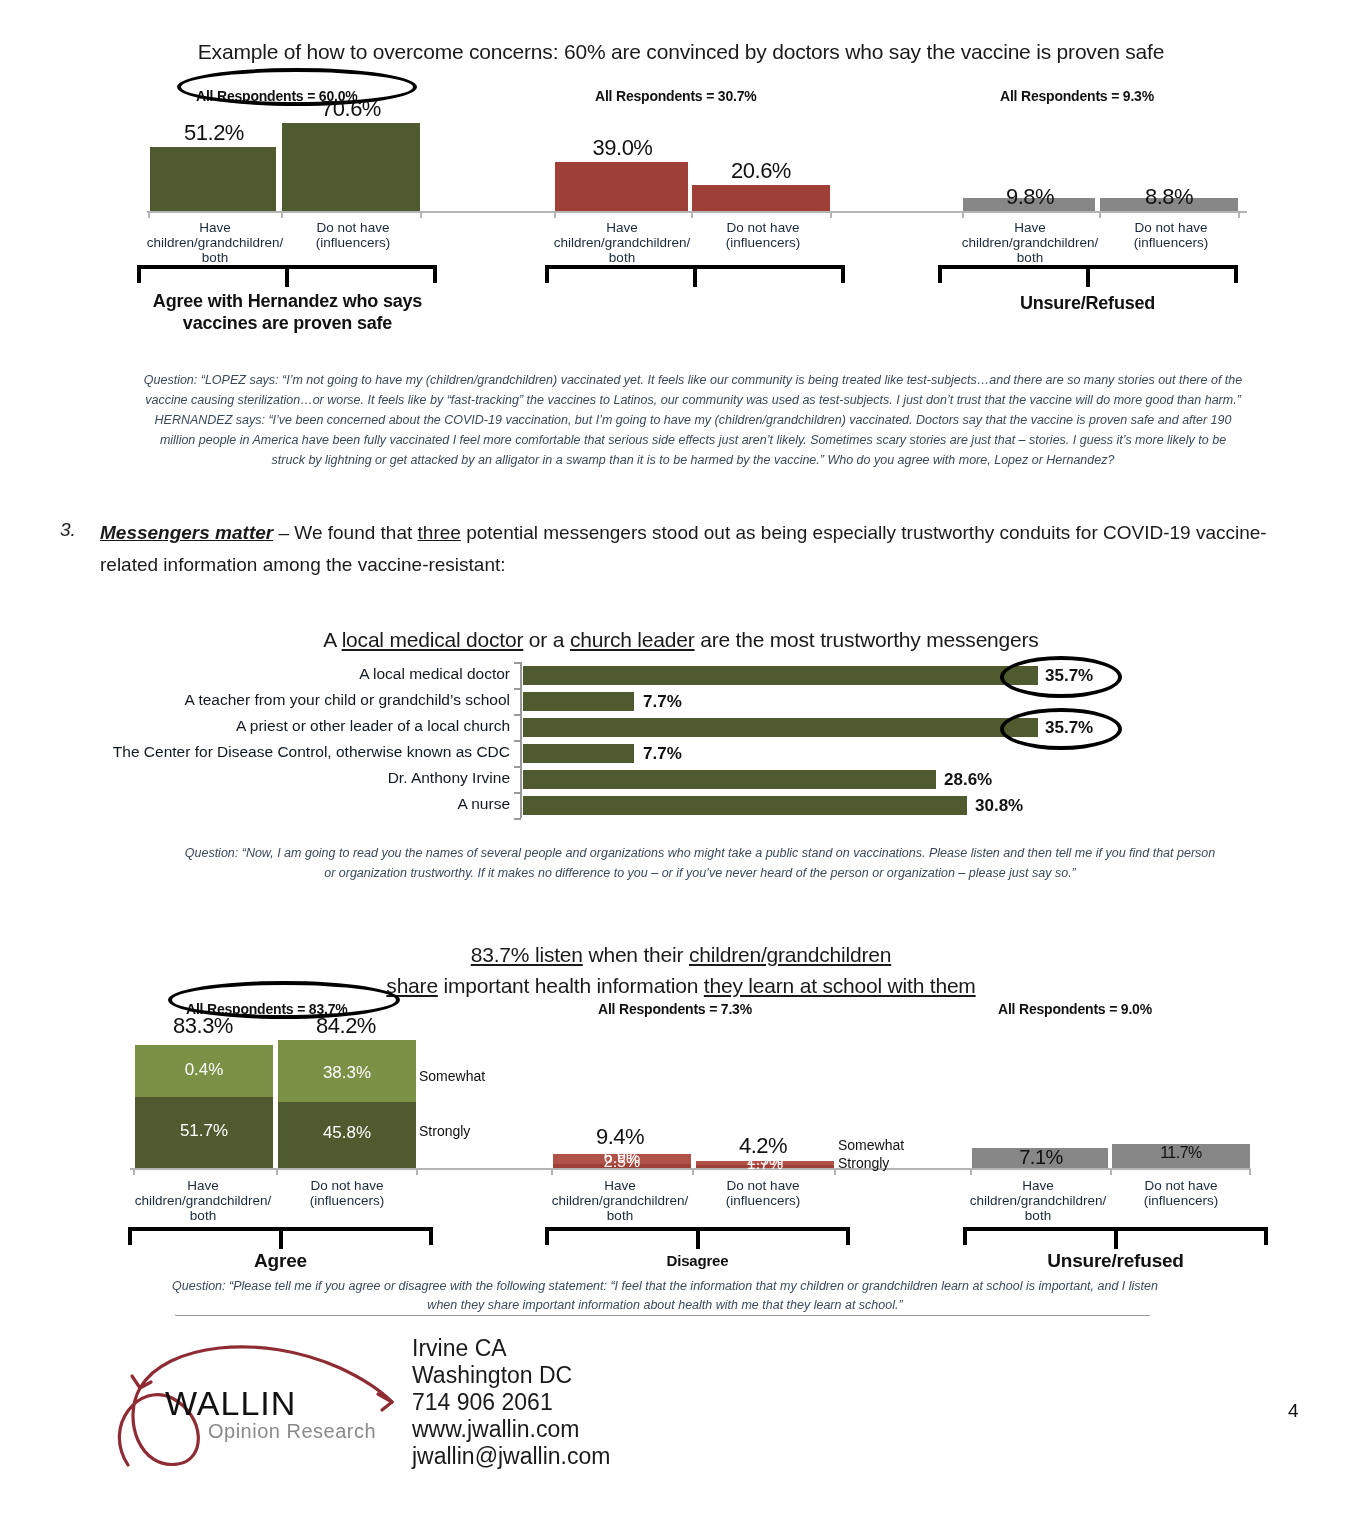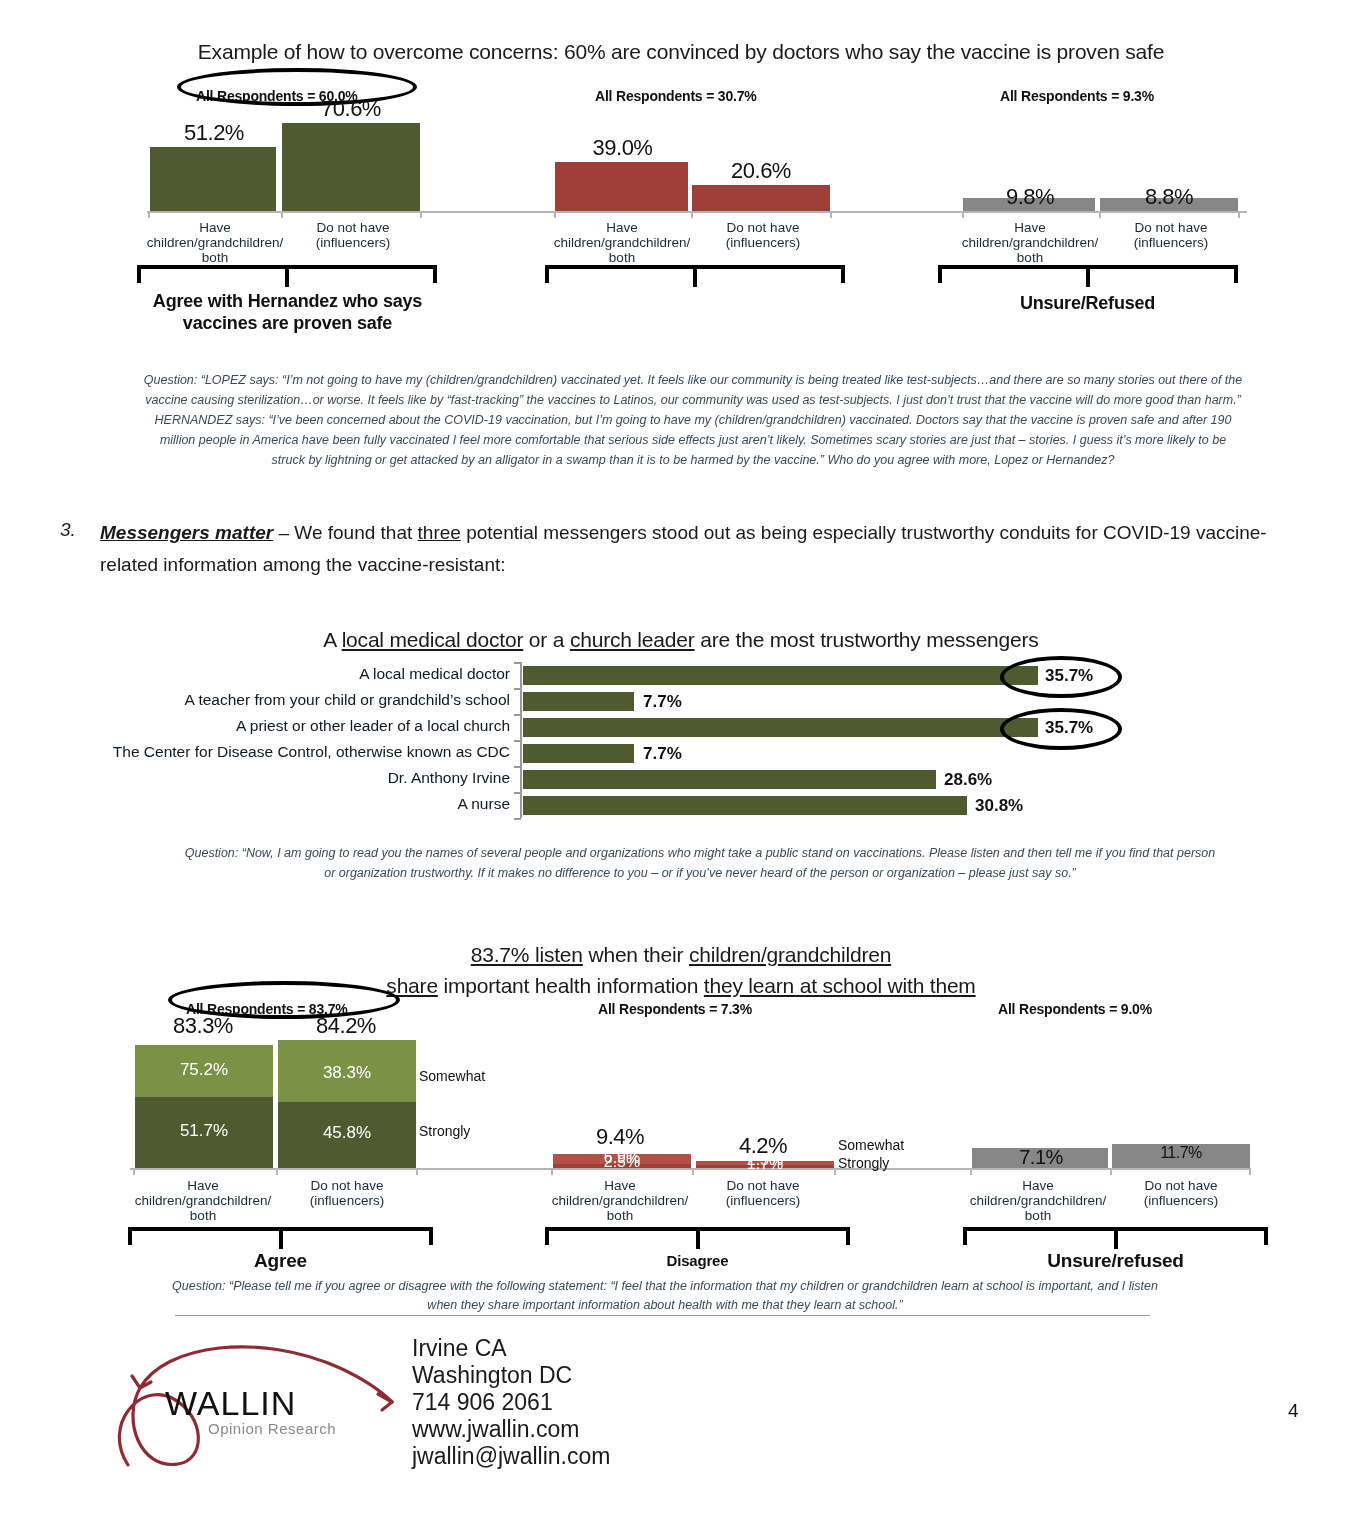--- a/index.html
+++ b/index.html
@@ -41,21 +41,21 @@
   .hbar{position:absolute;background:#4F5B2E;}
   .vaxis{position:absolute;background:#9a9a9a;width:1.5px;}
   .vtick{position:absolute;background:#9a9a9a;height:1.5px;width:7px;}
 
   
   .seglabel{position:absolute;color:#fff;font-size:17px;text-align:center;}
   .segname{position:absolute;font-size:14px;color:#111;white-space:nowrap;}
 
   
   .logo-word{position:absolute;font-size:34px;letter-spacing:1px;color:#111;}
-  .logo-sub{position:absolute;font-size:15px;color:#8a8a8a;letter-spacing:.5px;}
+  .logo-sub{position:absolute;font-size:20px;color:#8a8a8a;letter-spacing:.5px;}
   .contact{position:absolute;font-size:23px;color:#1a1a1a;line-height:27px;}
   .pagenum{position:absolute;font-size:19px;color:#111;}
   .rule{position:absolute;background:#9a9a9a;height:1px;}
 </style>
 </head>
 <body>
 
 <div class="page">
 
   <div class="h-title" style="position:absolute;left:0;top:40px;width:1362px;text-align:center;">Example of how to overcome concerns: 60% are convinced by doctors who say the vaccine is proven safe</div>
@@ -206,21 +206,21 @@
 
   <div class="allresp" style="position:absolute;left:186px;top:993px;">All Respondents = 83.7%</div>
   <div class="ellipse" style="left:168px;top:981px;width:232px;height:38px;"></div>
   <div class="allresp" style="position:absolute;left:598px;top:993px;">All Respondents = 7.3%</div>
   <div class="allresp" style="position:absolute;left:998px;top:993px;">All Respondents = 9.0%</div>
 
   <div class="axisline" style="left:130px;top:1168px;width:1120px;"></div>
 
   <div class="barval" style="position:absolute;left:133px;top:1013px;width:140px;">83.3%</div>
   <div class="bar" style="left:135px;top:1045px;width:138px;height:52px;background:#7A9146;"></div>
-  <div class="seglabel" style="left:135px;top:1060px;width:138px;">75.2%</div>
+  <div class="seglabel" style="left:135px;top:1060px;width:138px;">0.4%</div>
   <div class="bar" style="left:135px;top:1097px;width:138px;height:71px;background:#4F5B2E;"></div>
   <div class="seglabel" style="left:135px;top:1121px;width:138px;">51.7%</div>
 
   <div class="barval" style="position:absolute;left:276px;top:1013px;width:140px;">84.2%</div>
   <div class="bar" style="left:278px;top:1040px;width:138px;height:62px;background:#7A9146;"></div>
   <div class="seglabel" style="left:278px;top:1063px;width:138px;">38.3%</div>
   <div class="bar" style="left:278px;top:1102px;width:138px;height:66px;background:#4F5B2E;"></div>
   <div class="seglabel" style="left:278px;top:1123px;width:138px;">45.8%</div>
 
   <div class="segname" style="left:419px;top:1068px;">Somewhat</div>

